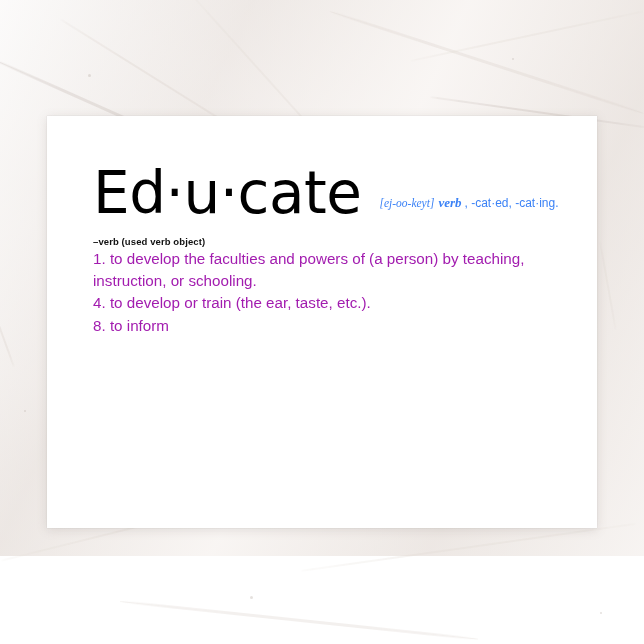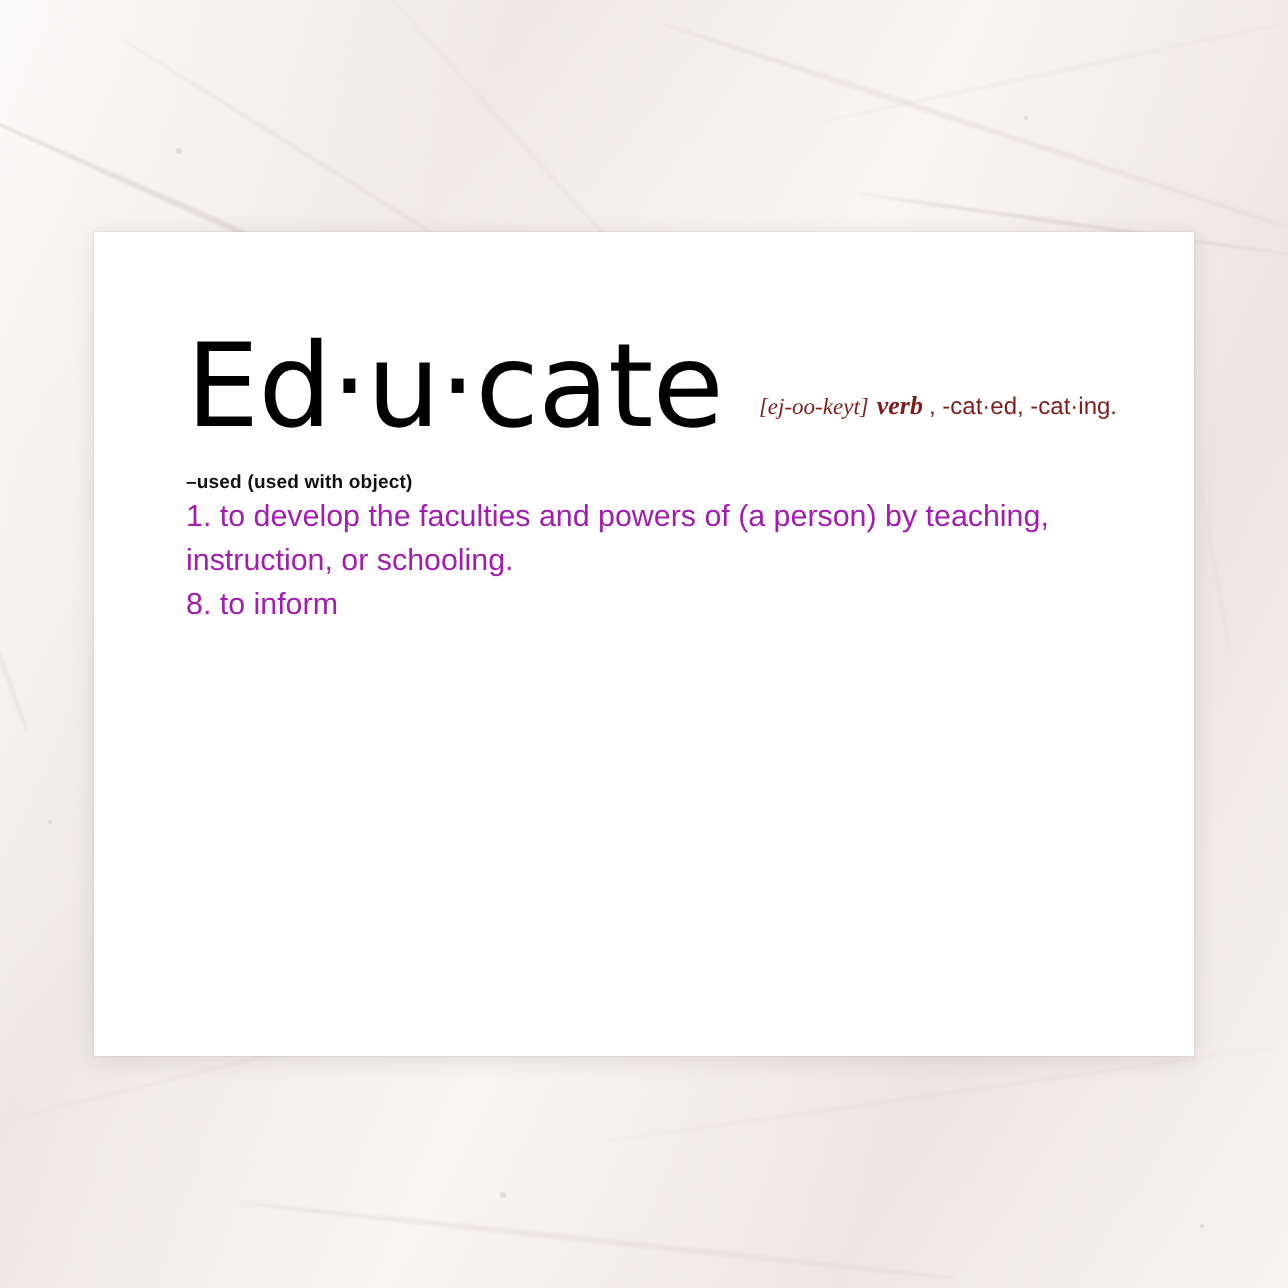--- a/index.html
+++ b/index.html
@@ -9,21 +9,21 @@
   body {
     width: 644px;
     height: 644px;
     font-family: "Liberation Sans", sans-serif;
     overflow: hidden;
   }
 
   #scene {
     position: relative;
     width: 644px;
-    height: 644px;
+    height: 556px;
     background: #f2eeec;
     background-image:
       linear-gradient(115deg, rgba(255,255,255,0.85) 0%, rgba(240,235,232,0.6) 28%, rgba(250,247,245,0.9) 52%, rgba(236,230,226,0.7) 76%, rgba(248,245,243,0.9) 100%),
       linear-gradient(25deg, rgba(225,218,213,0.55) 0%, rgba(255,255,255,0) 22%, rgba(230,223,218,0.45) 45%, rgba(255,255,255,0) 68%, rgba(228,221,216,0.5) 100%),
       linear-gradient(160deg, rgba(214,205,199,0.35) 0%, rgba(255,255,255,0) 30%, rgba(219,211,205,0.3) 60%, rgba(255,255,255,0) 100%);
   }
 
   
   .vein {
     position: absolute;
@@ -73,21 +73,21 @@
     font-size: 58px;
     line-height: 1.0;
     letter-spacing: -0.5px;
     color: #000000;
     font-weight: 400;
   }
 
   #pron-block {
     margin-left: 18px;
     font-size: 12.5px;
-    color: #7f1d1d;
+    color: #3b82f6;
     position: relative;
     top: -6px;
     white-space: nowrap;
   }
   #pron {
     font-family: "Liberation Serif", serif;
     font-style: italic;
     font-size: 11.5px;
   }
   #pos {
@@ -150,22 +150,23 @@
   <div id="card">
     <div id="card-inner">
 
       <div class="headword-row">
         <span id="headword">Ed·u·cate</span>
         <span id="pron-block">
           <span id="pron">[ej-oo-keyt]</span><span id="pos">verb</span><span id="inflections">, -cat·ed, -cat·ing.</span>
         </span>
       </div>
 
-      <div id="usage">–used (used with object)</div>
+      <div id="usage">–verb (used verb object)</div>
 
       <ul id="senses">
         <li>1. to develop the faculties and powers of (a person) by teaching, instruction, or schooling.</li>
+        <li>4. to develop or train (the ear, taste, etc.).</li>
         <li>8. to inform</li>
       </ul>
 
     </div>
   </div>
 </div>
 
 </body></html>

